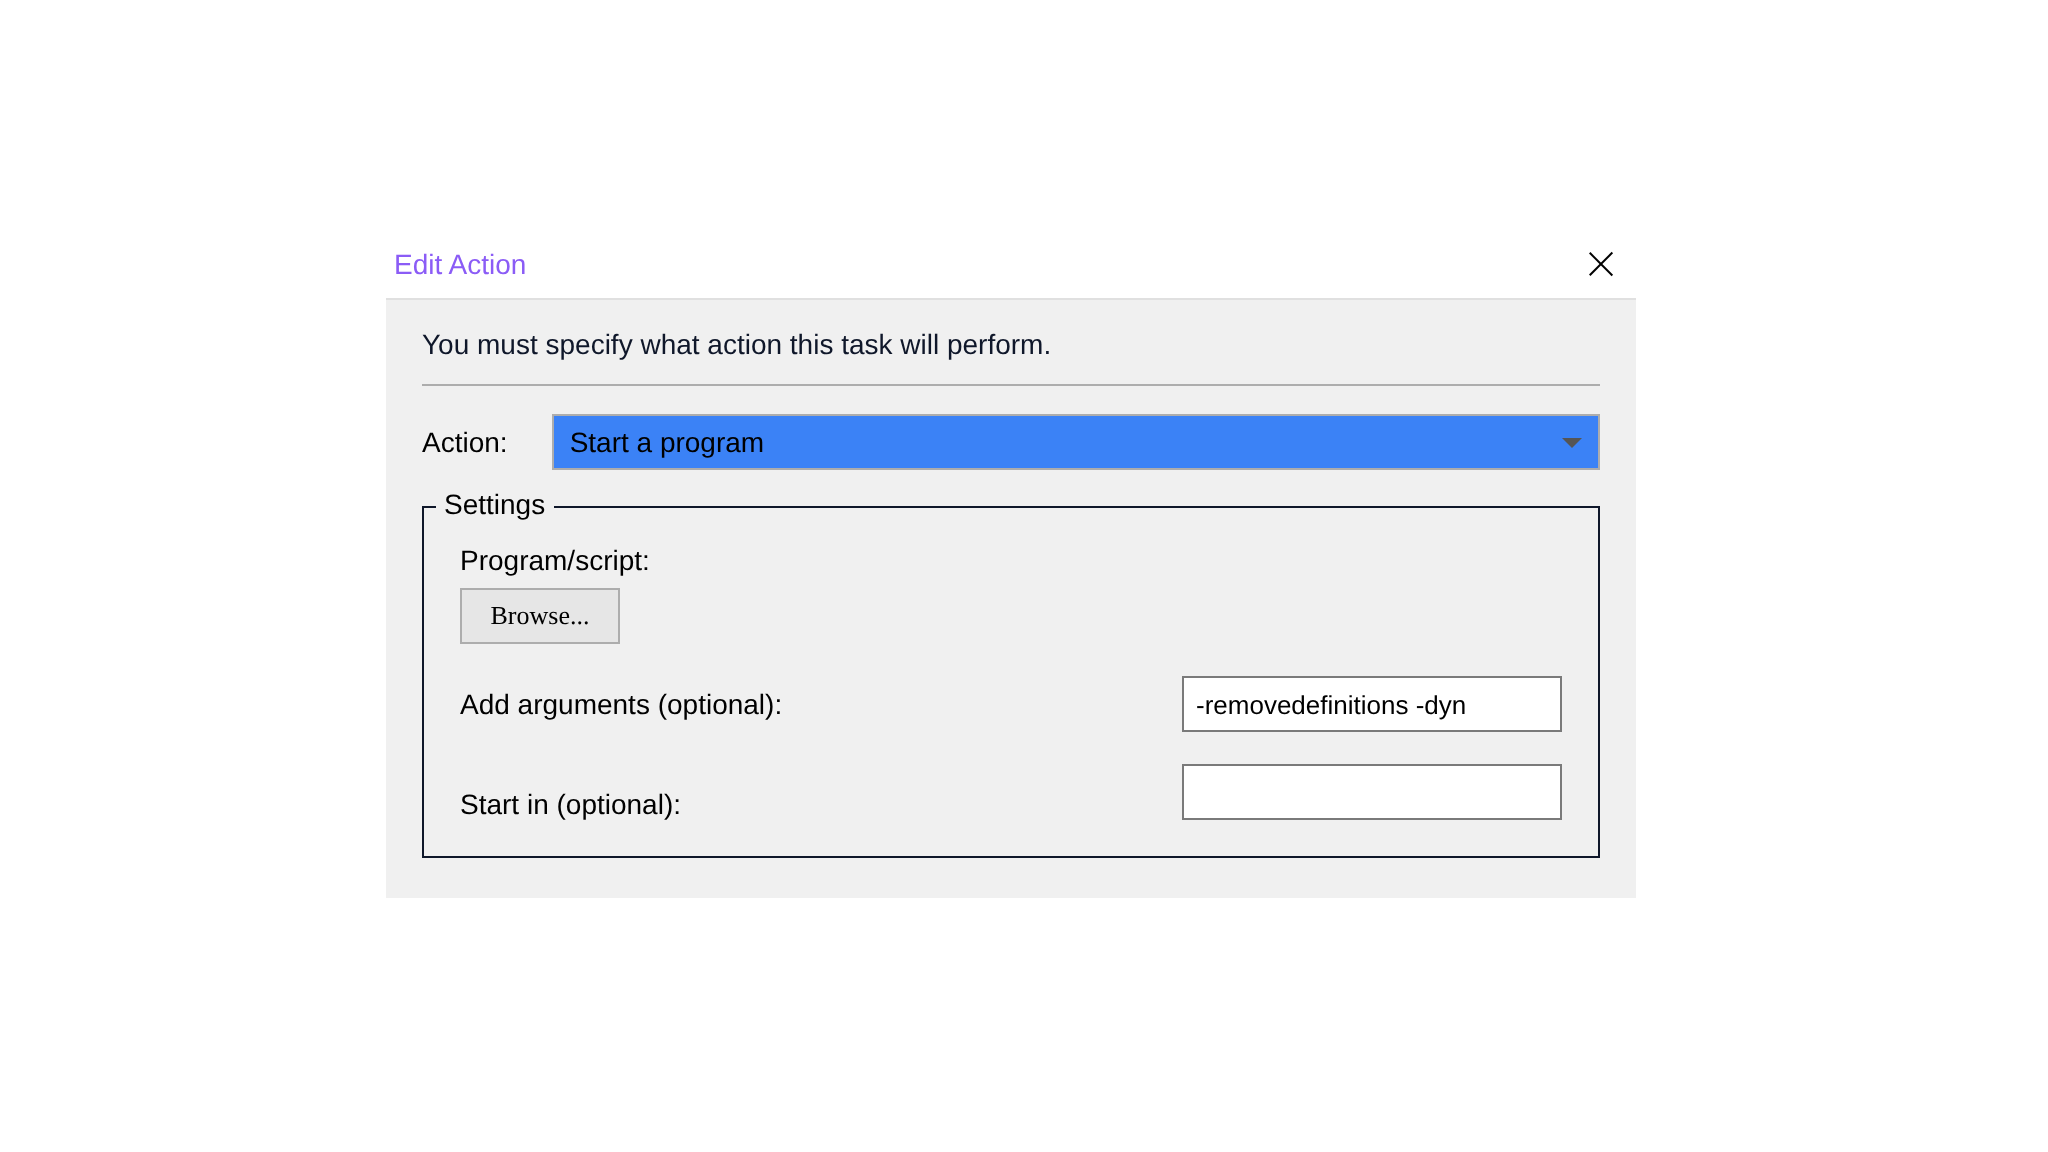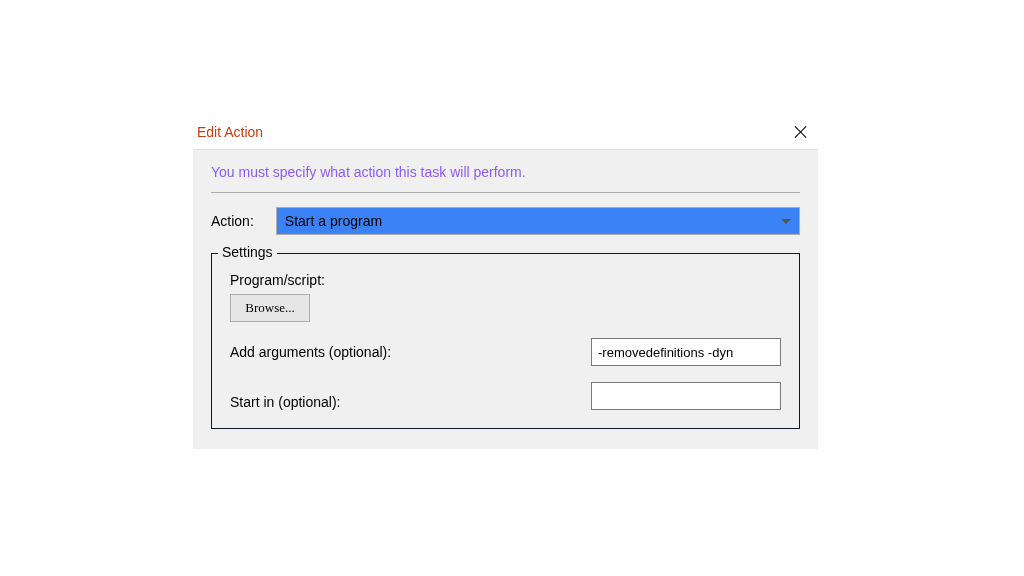--- a/index.html
+++ b/index.html
@@ -22,21 +22,21 @@
     .titlebar {
       display: flex;
       justify-content: space-between;
       align-items: center;
       height: 34px;
       padding: 0 10px 0 4px;
       background: #ffffff;
     }
     .titlebar-title {
       font-size: 14px;
-      color: #c2410c;
+      color: #8b5cf6;
     }
     .close-icon {
       width: 14px;
       height: 14px;
       position: relative;
       display: inline-block;
       cursor: default;
     }
     .close-icon::before,
     .close-icon::after {
@@ -51,21 +51,21 @@
     .close-icon::before { transform: rotate(45deg); }
     .close-icon::after { transform: rotate(-45deg); }
 
     .body-area {
       background: #f0f0f0;
       padding: 14px 18px 20px 18px;
       border-top: 1px solid #e0e0e0;
     }
     .instruction {
       font-size: 14px;
-      color: #8b5cf6;
+      color: #0f172a;
       margin-bottom: 12px;
     }
     .hr-top {
       border: none;
       border-top: 1px solid #adadad;
       margin-bottom: 14px;
     }
     .action-row {
       display: flex;
       align-items: center;

